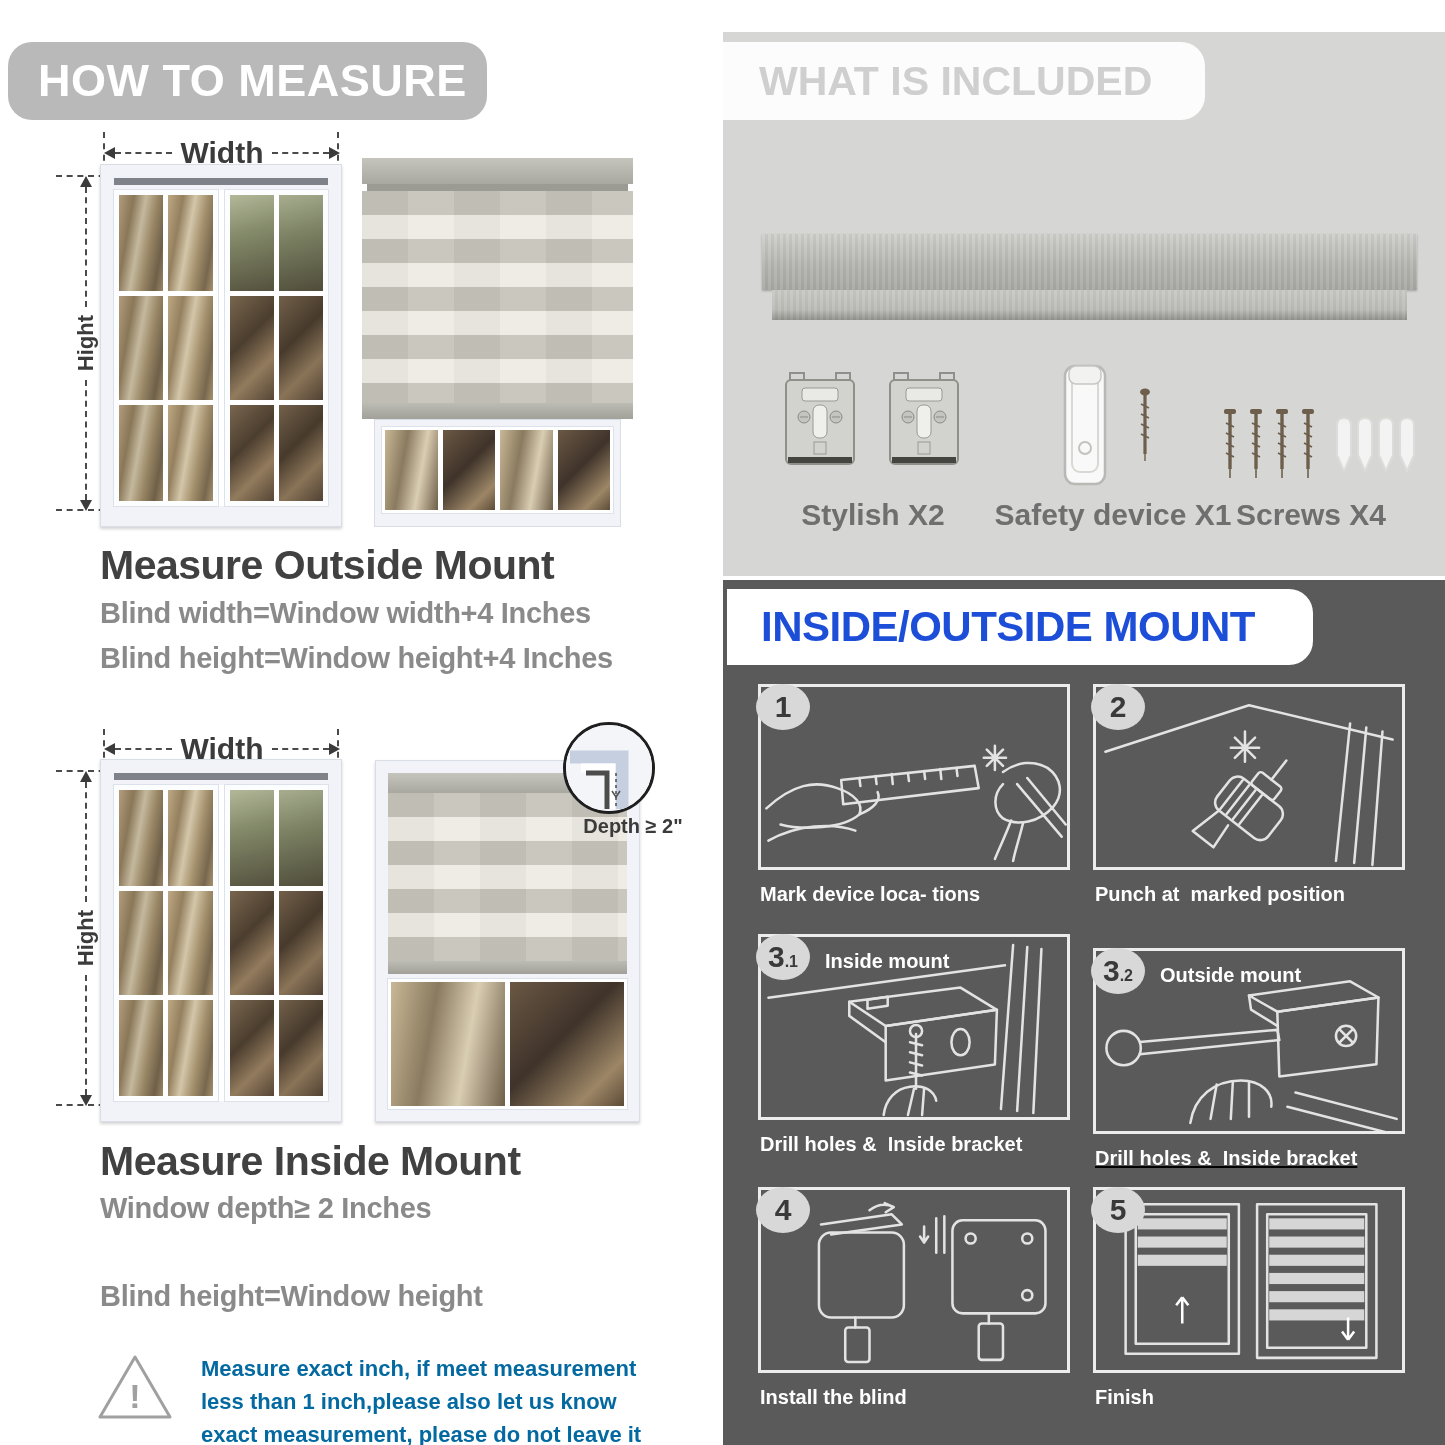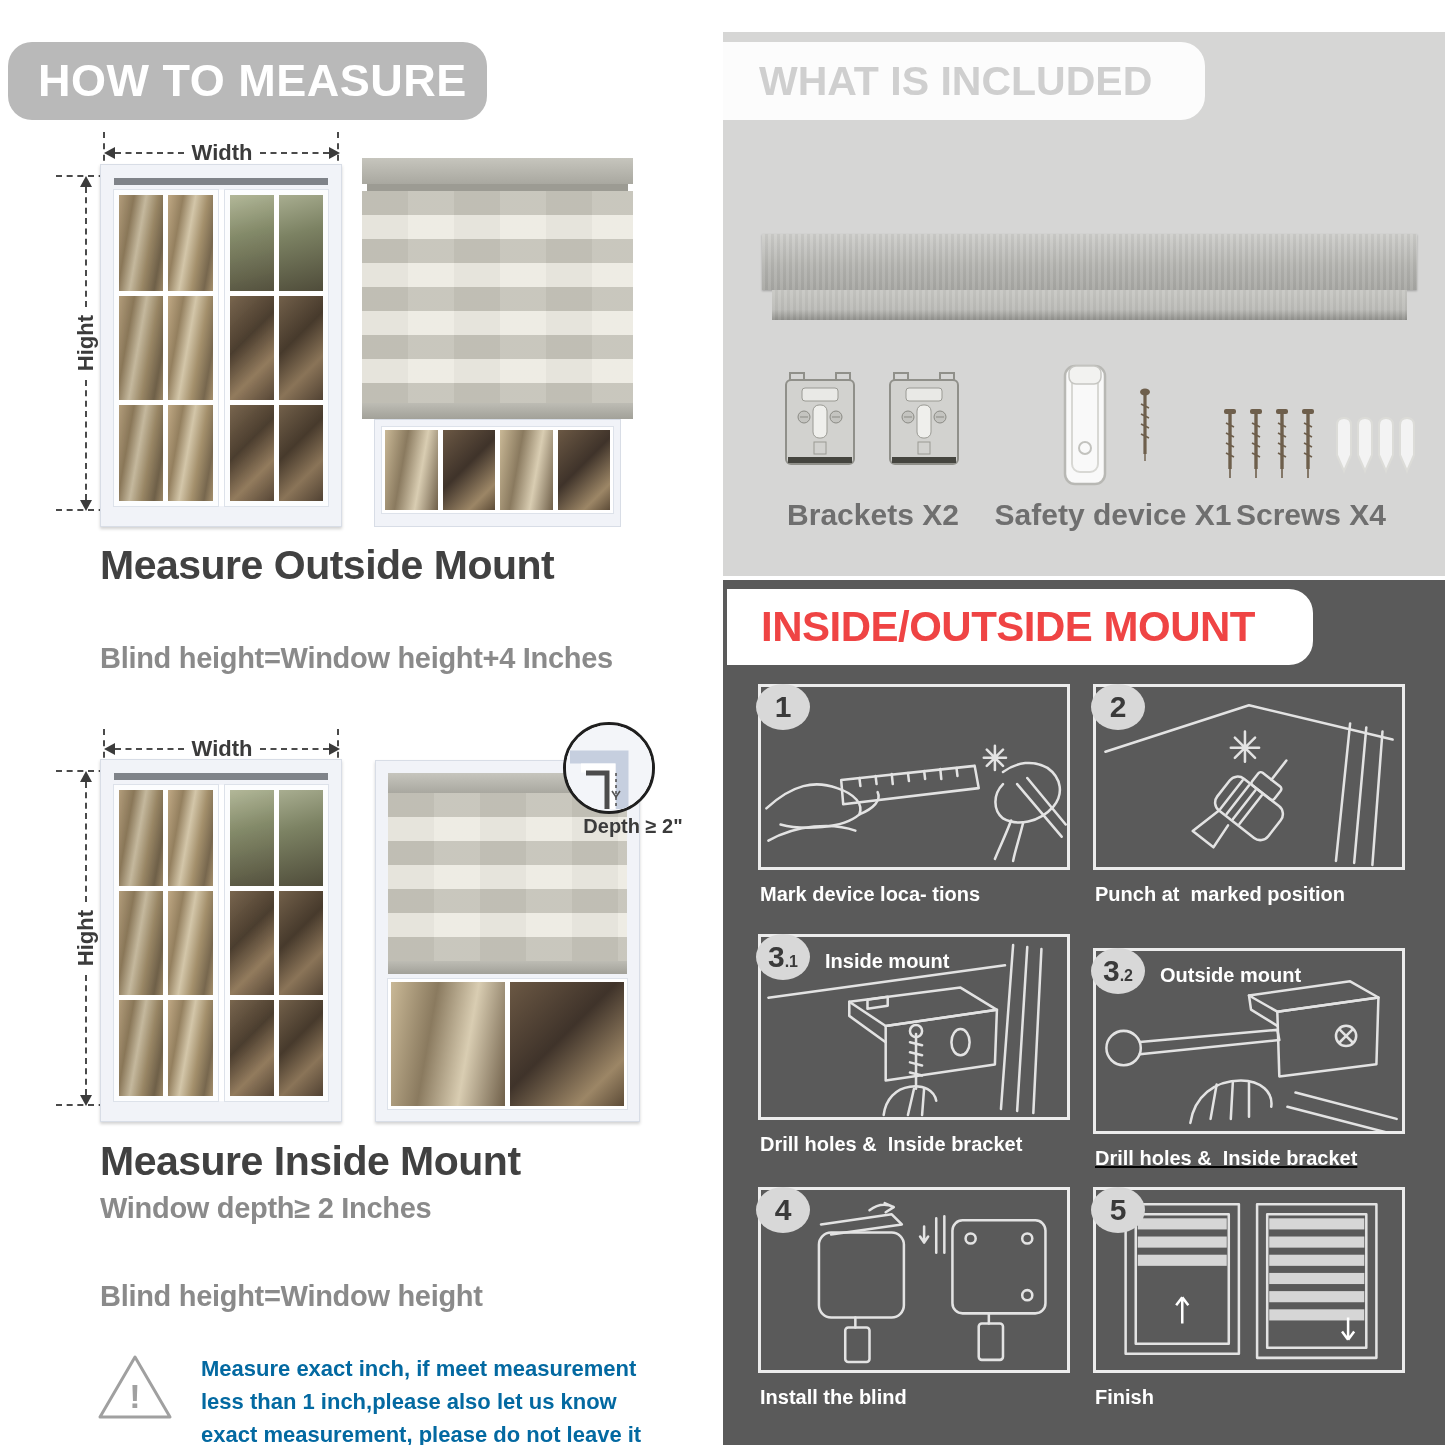--- a/index.html
+++ b/index.html
@@ -10,21 +10,21 @@
   }
   
   .hdr-left {
     position:absolute; left:8px; top:10px; width:479px; height:78px;
     background:#b9b9b9; border-radius:24px; color:#ffffff;
     font-size:45px; font-weight:bold; line-height:78px; padding-left:30px;
     letter-spacing:0.5px;
   }
   .dim-h { position:absolute; display:flex; align-items:center; height:22px; }
   .dim-h .seg { flex:1; border-top:2px dashed #4a4a4a; }
-  .dim-label { font-size:22px; font-weight:bold; color:#3b3b3b; padding:0 8px; white-space:nowrap; }
+  .dim-label { font-size:30px; font-weight:bold; color:#3b3b3b; padding:0 8px; white-space:nowrap; }
   .dim-v { position:absolute; display:flex; flex-direction:column; align-items:center; width:24px; }
   .dim-v .seg { flex:1; border-left:2px dashed #4a4a4a; }
   .vlabel { writing-mode:vertical-rl; transform:rotate(180deg); font-size:22px; font-weight:bold; color:#3b3b3b; padding:8px 0; }
   .tri-l { width:0;height:0;border-top:6px solid transparent;border-bottom:6px solid transparent;border-right:11px solid #3b3b3b; }
   .tri-r { width:0;height:0;border-top:6px solid transparent;border-bottom:6px solid transparent;border-left:11px solid #3b3b3b; }
   .tri-u { width:0;height:0;border-left:6px solid transparent;border-right:6px solid transparent;border-bottom:11px solid #3b3b3b; }
   .tri-d { width:0;height:0;border-left:6px solid transparent;border-right:6px solid transparent;border-top:11px solid #3b3b3b; }
   .tick-v { position:absolute; width:2px; border-left:2px dashed #4a4a4a; height:40px; }
   .tick-h { position:absolute; height:2px; border-top:2px dashed #4a4a4a; width:70px; }
 
@@ -74,21 +74,21 @@
     background: repeating-linear-gradient(90deg, rgba(255,255,255,.06) 0 3px, rgba(0,0,0,.04) 3px 6px),
                 linear-gradient(180deg,#cfcfcc,#b6b6b2 55%,#a8a8a4);
     box-shadow:0 1px 2px rgba(0,0,0,.25); }
   .valance { position:absolute; left:49px; top:258px; width:635px; height:30px;
     background: repeating-linear-gradient(90deg, rgba(255,255,255,.05) 0 3px, rgba(0,0,0,.03) 3px 6px),
                 linear-gradient(180deg,#c8c8c4,#bcbcb8 65%,#91918d); }
   .item-label { position:absolute; top:466px; text-align:center; font-size:30px; font-weight:bold; color:#6f6f6f; }
 
   .panel-dark { position:absolute; left:723px; top:548px; width:722px; height:897px; background:#5a5a5a; }
   .hdr-mount { position:absolute; left:4px; top:9px; width:586px; height:76px; background:#ffffff;
-    border-radius:0 24px 24px 0; color:#ef4444; font-size:42px; font-weight:bold; line-height:76px;
+    border-radius:0 24px 24px 0; color:#1d4ed8; font-size:42px; font-weight:bold; line-height:76px;
     padding-left:34px; letter-spacing:-0.5px; }
   .step { position:absolute; width:336px; }
   .step-box { position:relative; width:312px; height:186px; border:3px solid #ececec; }
   .badge { position:absolute; top:-3px; left:-5px; width:54px; height:46px; background:#d8d8d8;
     border-radius:50%; color:#3a3a3a; font-size:30px; font-weight:bold; text-align:center; line-height:46px; }
   .badge .sub { font-size:16px; }
   .inner-label { position:absolute; top:13px; left:64px; color:#ffffff; font-size:20px; font-weight:bold; }
   .step-caption { margin-top:13px; margin-left:2px; color:#ffffff; font-size:20px; font-weight:bold; white-space:pre-wrap; }
   .step-box svg { position:absolute; left:0; top:0; width:100%; height:100%; }
 </style>
@@ -150,20 +150,21 @@
       <div class="mini-panes cols4">
         <div class="pane"></div>
           <div class="pane"></div>
         <div class="pane"></div>
           <div class="pane"></div>
       </div>
     </div>
   </div>
 
   <div class="title-dark" style="left:100px; top:510px;">Measure Outside Mount</div>
+  <div class="formula" style="left:100px; top:565px;">Blind width=Window width+4 Inches</div>
   <div class="formula" style="left:100px; top:610px;">Blind height=Window height+4 Inches</div>
 
   <div class="tick-v" style="left:103px; top:697px;"></div>
   <div class="tick-v" style="left:337px; top:697px;"></div>
   <div class="dim-h" style="left:104px; top:706px; width:236px;">
     <span class="tri-l"></span>
     <span class="seg"></span>
     <span class="dim-label">Width</span>
     <span class="seg"></span>
     <span class="tri-r"></span>
@@ -280,21 +281,21 @@
         <use href="#scr" x="52"></use>
         <use href="#scr" x="78"></use>
       <g id="anc">
         <path d="M122,18 q0,-7 7,-7 q7,0 7,7 v30 l-7,16 l-7,-16 z" fill="rgba(255,255,255,0.7)" stroke="#dcdcd8" stroke-width="2"></path>
       </g>
       <use href="#anc" x="21"></use>
         <use href="#anc" x="42"></use>
         <use href="#anc" x="63"></use>
     </svg>
 
-    <div class="item-label" style="left:40px; width:220px;">Brackets X2</div>
+    <div class="item-label" style="left:40px; width:220px;">Stylish X2</div>
     <div class="item-label" style="left:262px; width:256px;">Safety device X1</div>
     <div class="item-label" style="left:478px; width:220px;">Screws X4</div>
   </div>
 
   <div class="panel-dark">
     <div class="hdr-mount">INSIDE/OUTSIDE MOUNT</div>
 
     <div class="step" style="left:35px; top:104px;">
       <div class="step-box">
         <svg viewBox="0 0 300 178">

